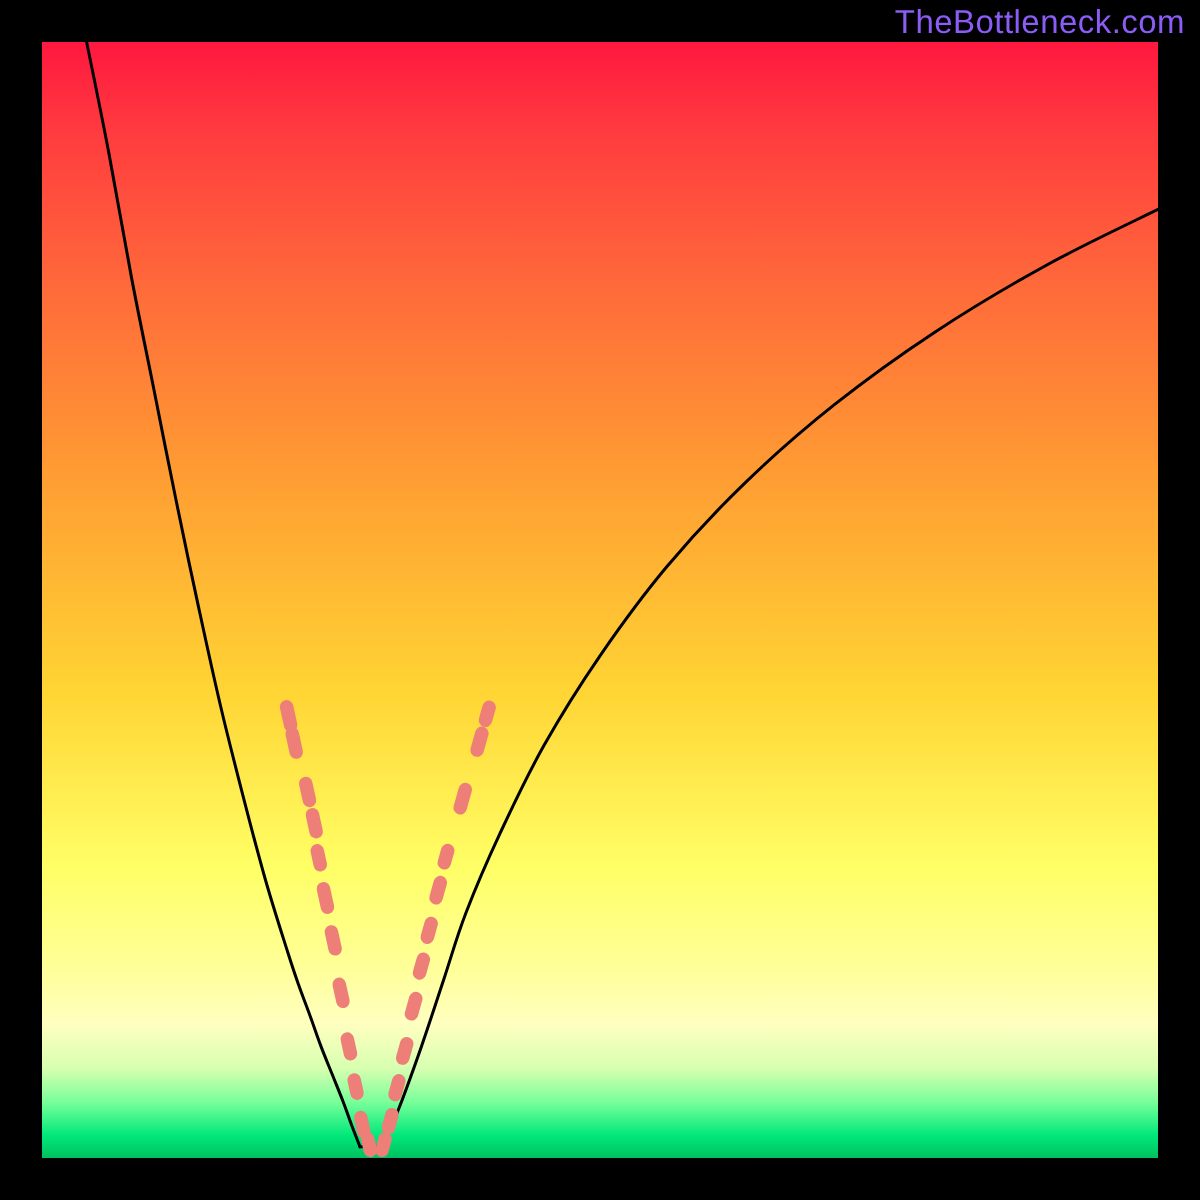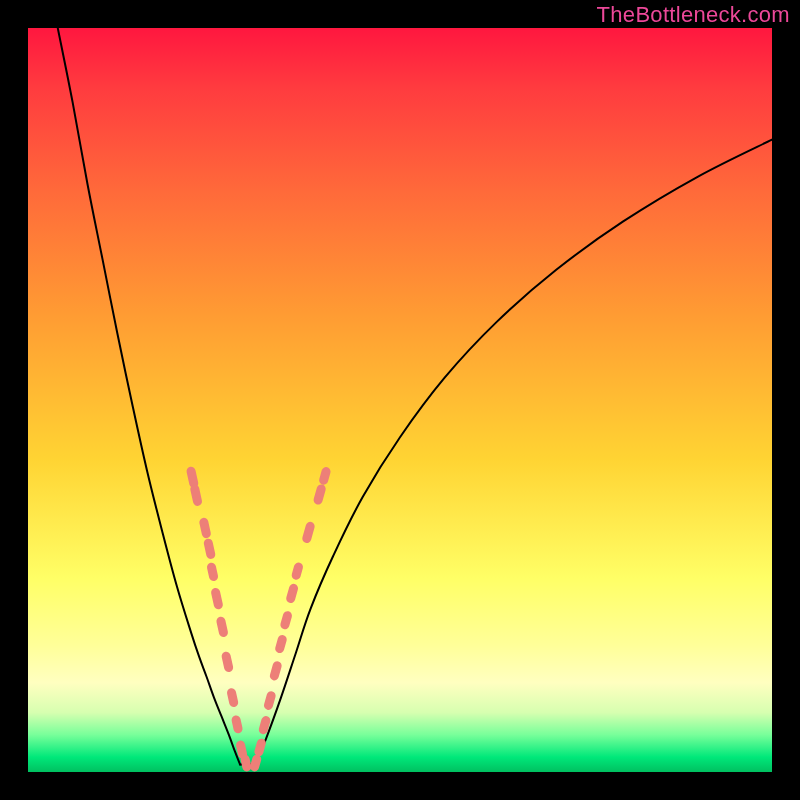--- a/index.html
+++ b/index.html
@@ -29,21 +29,21 @@
       #d7ffb0 92%,
       #78ff9a 95%,
       #00e87a 98%,
       #00c060 100%
     );
   }
   .watermark {
     position: absolute;
     top: 2px;
     right: 10px;
-    color: #ec4899;
+    color: #8b5cf6;
     font-size: 22px;
     font-weight: 500;
     letter-spacing: 0.3px;
     font-family: Arial, sans-serif;
   }
   svg.plot {
     position: absolute;
     left: 28px;
     top: 28px;
     width: 744px;

